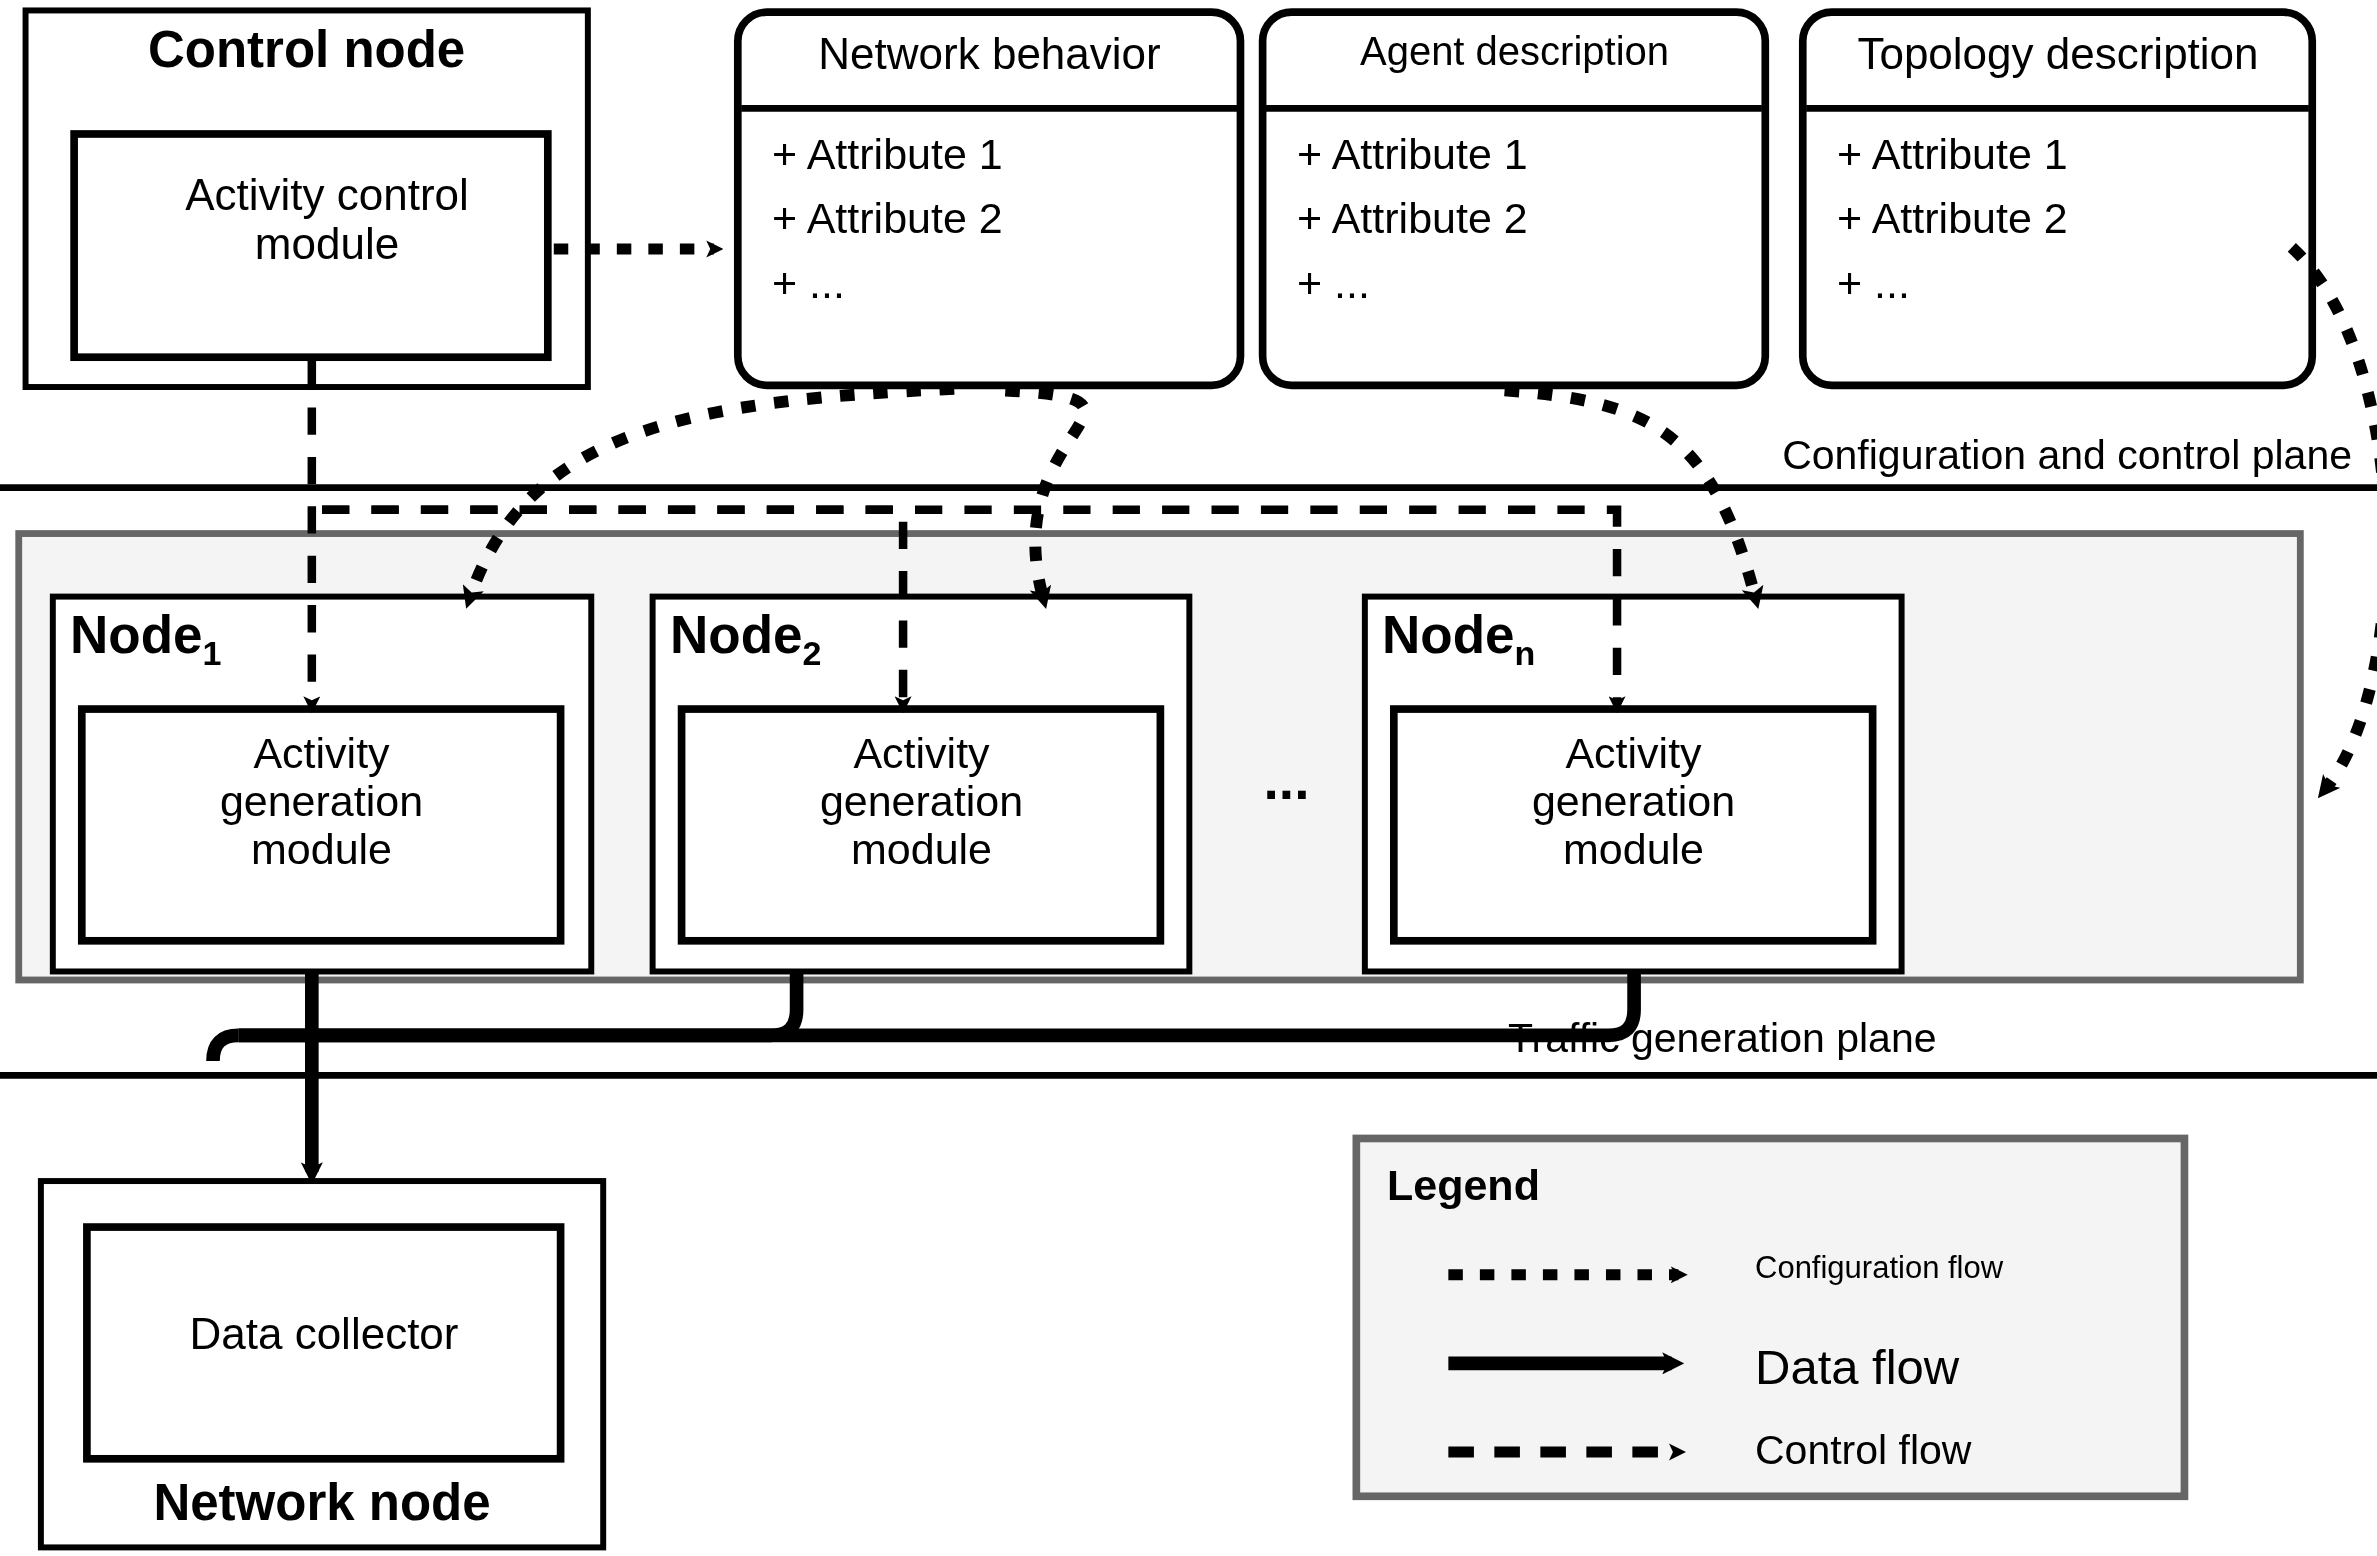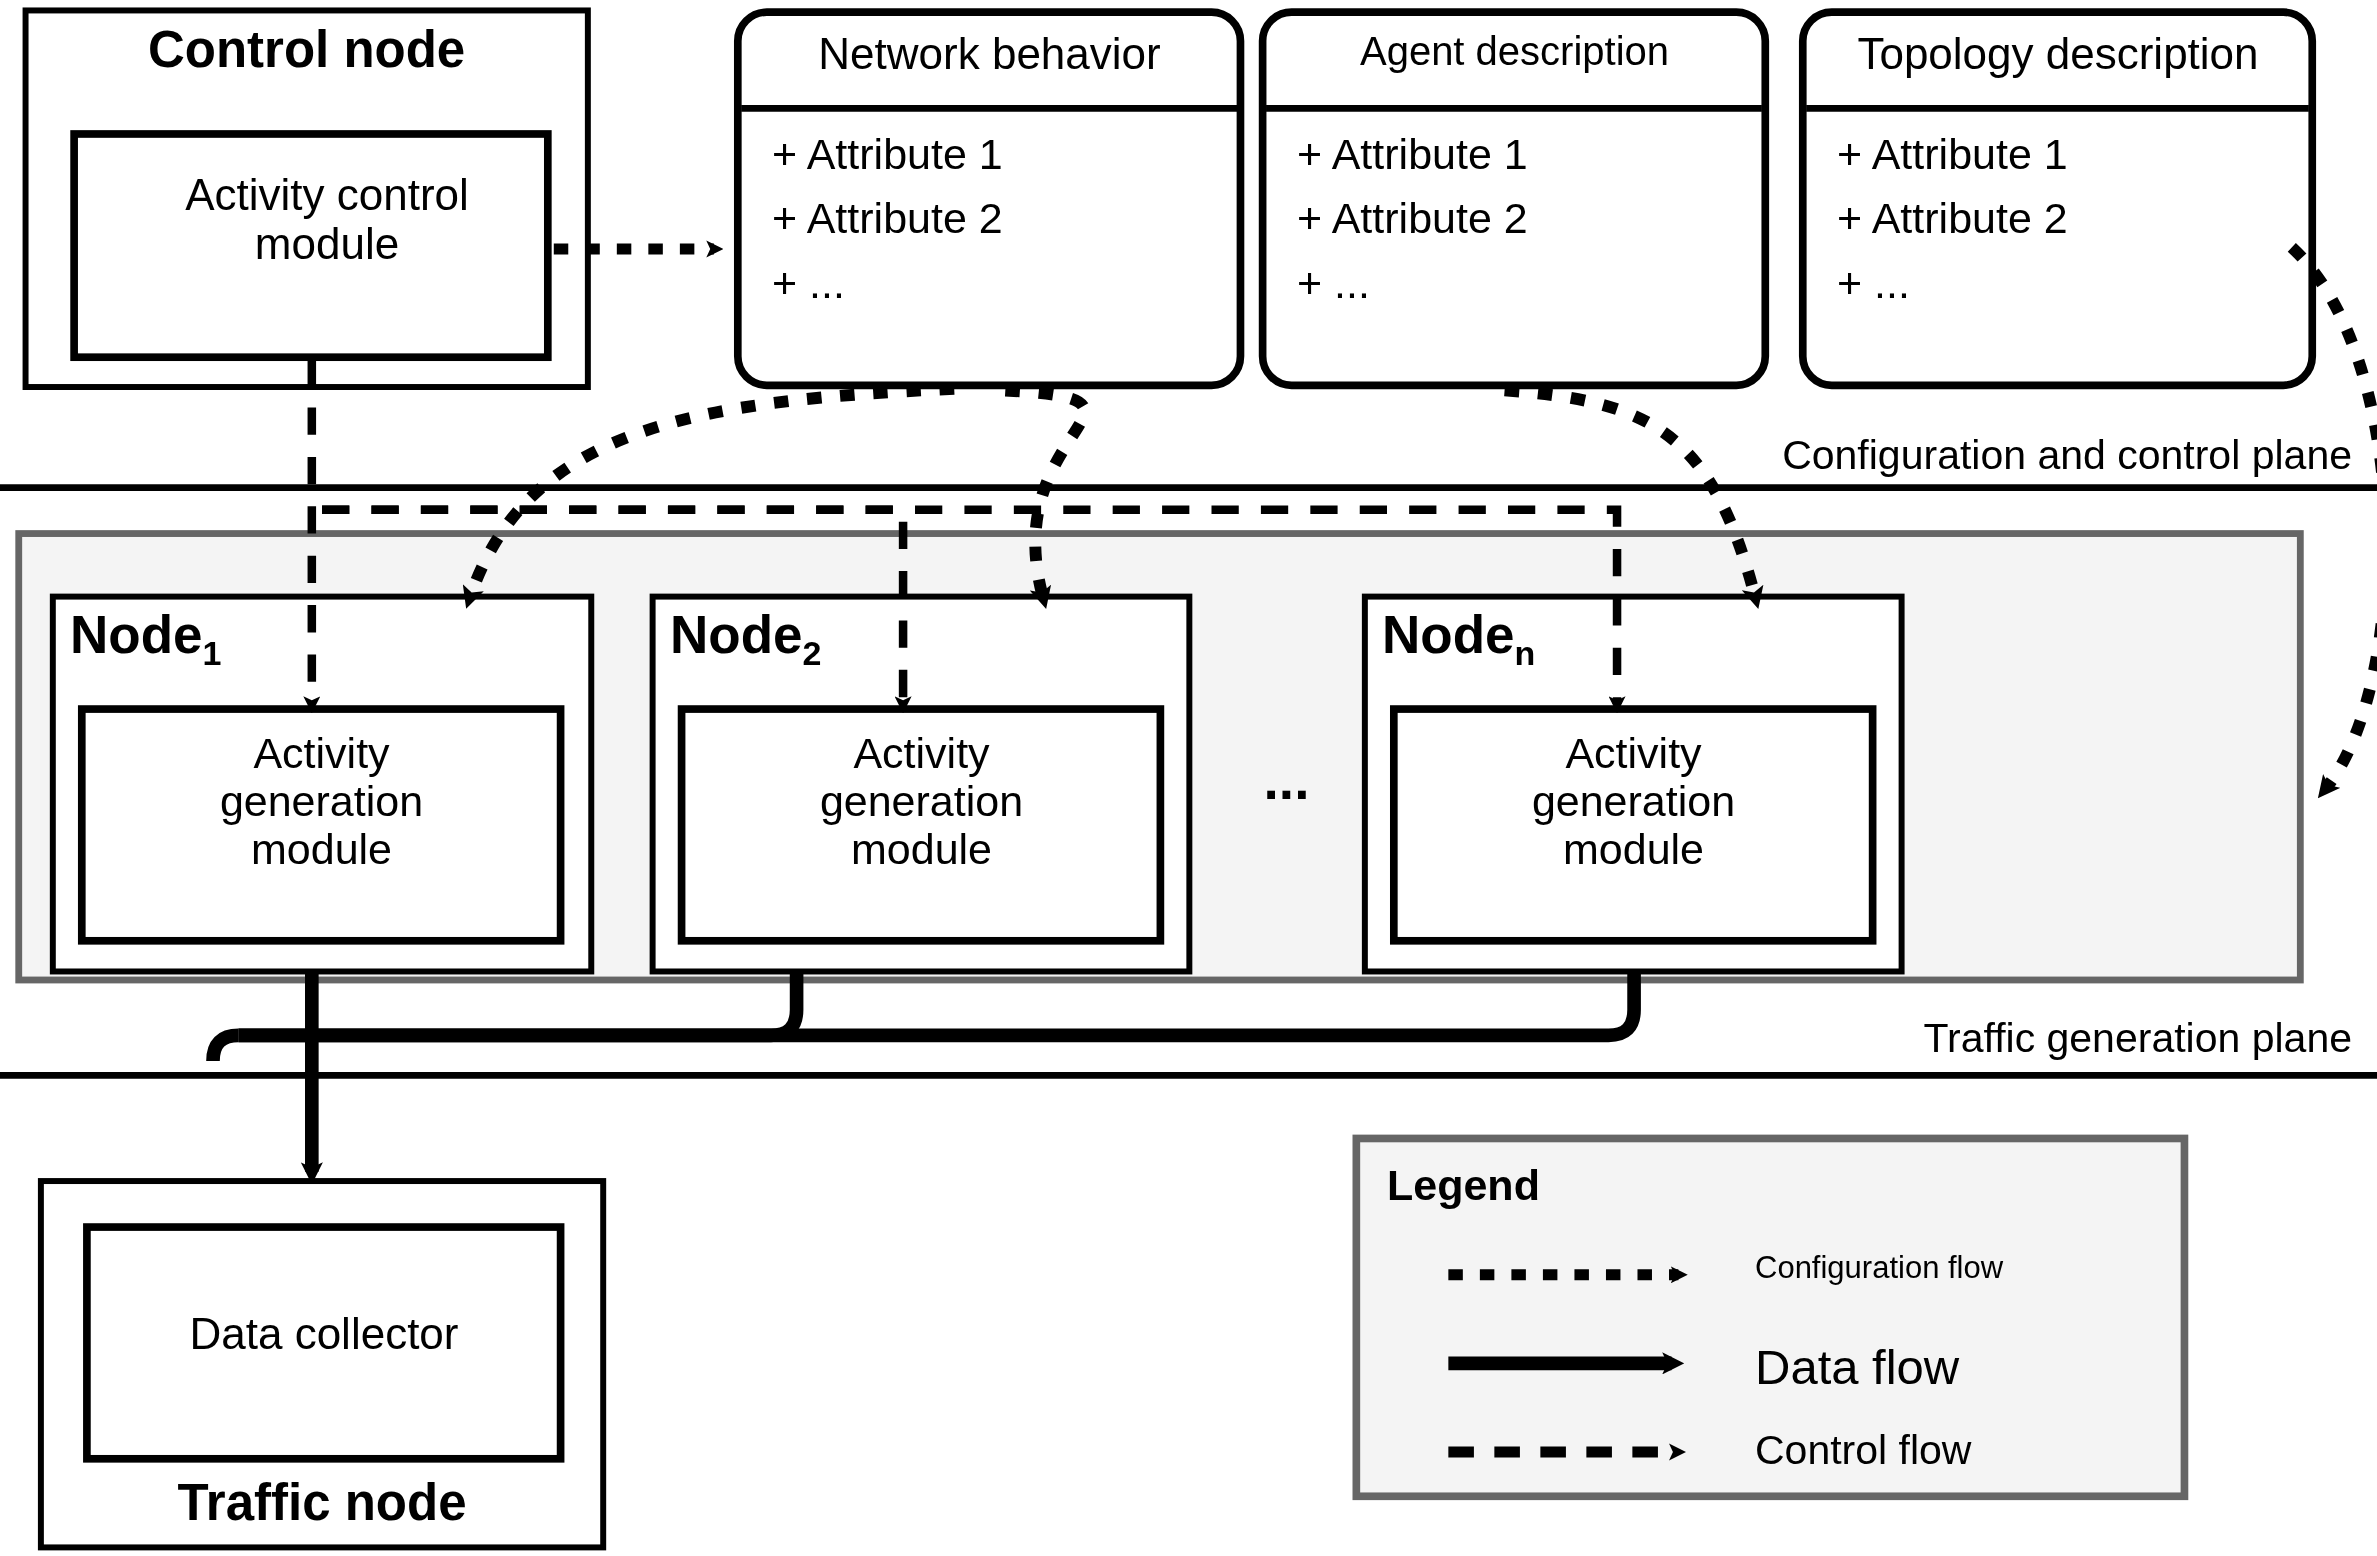--- a/index.html
+++ b/index.html
@@ -109,35 +109,35 @@
   <div class="txt" style="left:1297px;top:130px;font-size:43px;">+ Attribute 1</div>
   <div class="txt" style="left:1297px;top:194px;font-size:43px;">+ Attribute 2</div>
   <div class="txt" style="left:1297px;top:259px;font-size:43px;">+ ...</div>
 
   <div class="txt ctr" style="left:1803px;top:29px;width:510px;font-size:44px;">Topology description</div>
   <div class="txt" style="left:1837px;top:130px;font-size:43px;">+ Attribute 1</div>
   <div class="txt" style="left:1837px;top:194px;font-size:43px;">+ Attribute 2</div>
   <div class="txt" style="left:1837px;top:259px;font-size:43px;">+ ...</div>
 
   <div class="txt" style="left:1508px;top:433px;width:844px;text-align:right;font-size:41px;">Configuration and control plane</div>
-  <div class="txt" style="left:1508px;top:1016px;width:844px;text-align:right;font-size:41px;">Traffic generation plane</div>
+  <div class="txt" style="left:1508px;top:1016px;width:844px;text-align:left;font-size:41px;">Traffic generation plane</div>
 
   <div class="txt b" style="left:70px;top:605px;font-size:53px;"><span>Node</span><sub style="font-size:34px;">1</sub></div>
   <div class="txt b" style="left:670px;top:605px;font-size:53px;"><span>Node</span><sub style="font-size:34px;">2</sub></div>
   <div class="txt b" style="left:1382px;top:605px;font-size:53px;"><span>Node</span><sub style="font-size:34px;">n</sub></div>
 
   <div class="txt ctr" style="left:82px;top:729px;width:479px;font-size:43px;"><span>Activity</span><br><span>generation</span><br><span>module</span></div>
   <div class="txt ctr" style="left:682px;top:729px;width:479px;font-size:43px;"><span>Activity</span><br><span>generation</span><br><span>module</span></div>
   <div class="txt ctr" style="left:1394px;top:729px;width:479px;font-size:43px;"><span>Activity</span><br><span>generation</span><br><span>module</span></div>
 
   <div class="txt b ctr" style="left:1210px;top:750px;width:153px;font-size:55px;">...</div>
 
 
   <div class="txt ctr" style="left:87px;top:1309px;width:474px;font-size:44px;">Data collector</div>
-  <div class="txt b ctr" style="left:41px;top:1474px;width:562px;font-size:51px;">Traffic node</div>
+  <div class="txt b ctr" style="left:41px;top:1474px;width:562px;font-size:51px;">Network node</div>
 
   <div class="txt b" style="left:1387px;top:1161px;font-size:43px;">Legend</div>
   <div class="txt" style="left:1755px;top:1251px;font-size:31px;">Configuration flow</div>
   <div class="txt" style="left:1755px;top:1340px;font-size:49px;">Data flow</div>
   <div class="txt" style="left:1755px;top:1428px;font-size:41px;">Control flow</div>
 
 </div>
 
 
 </body></html>

